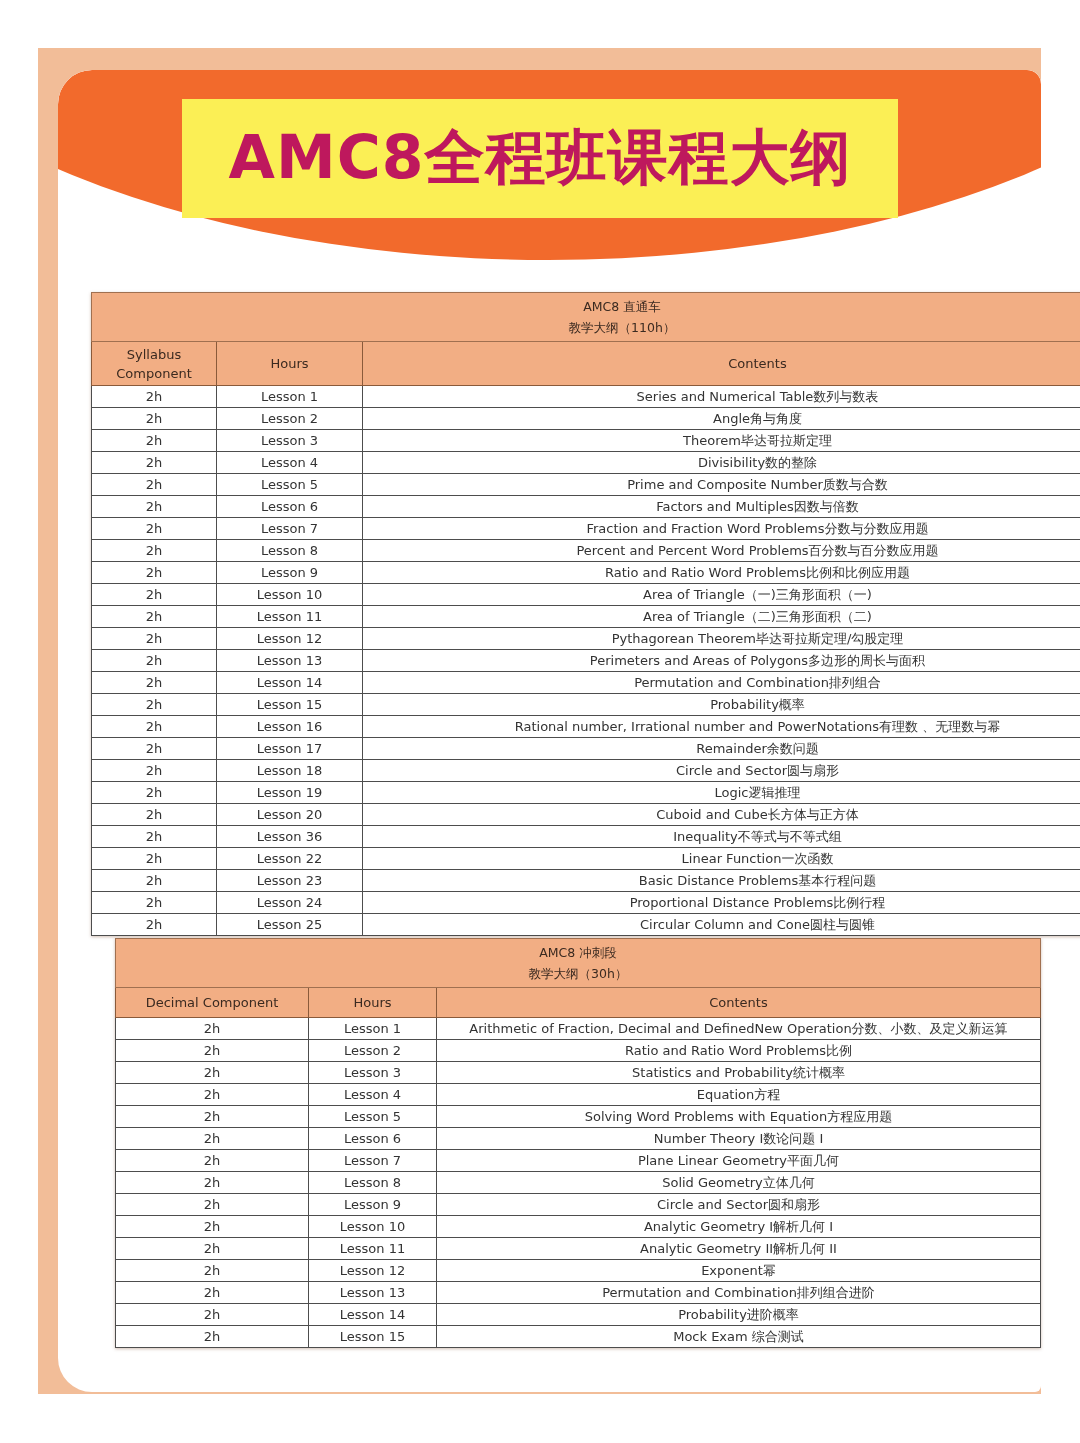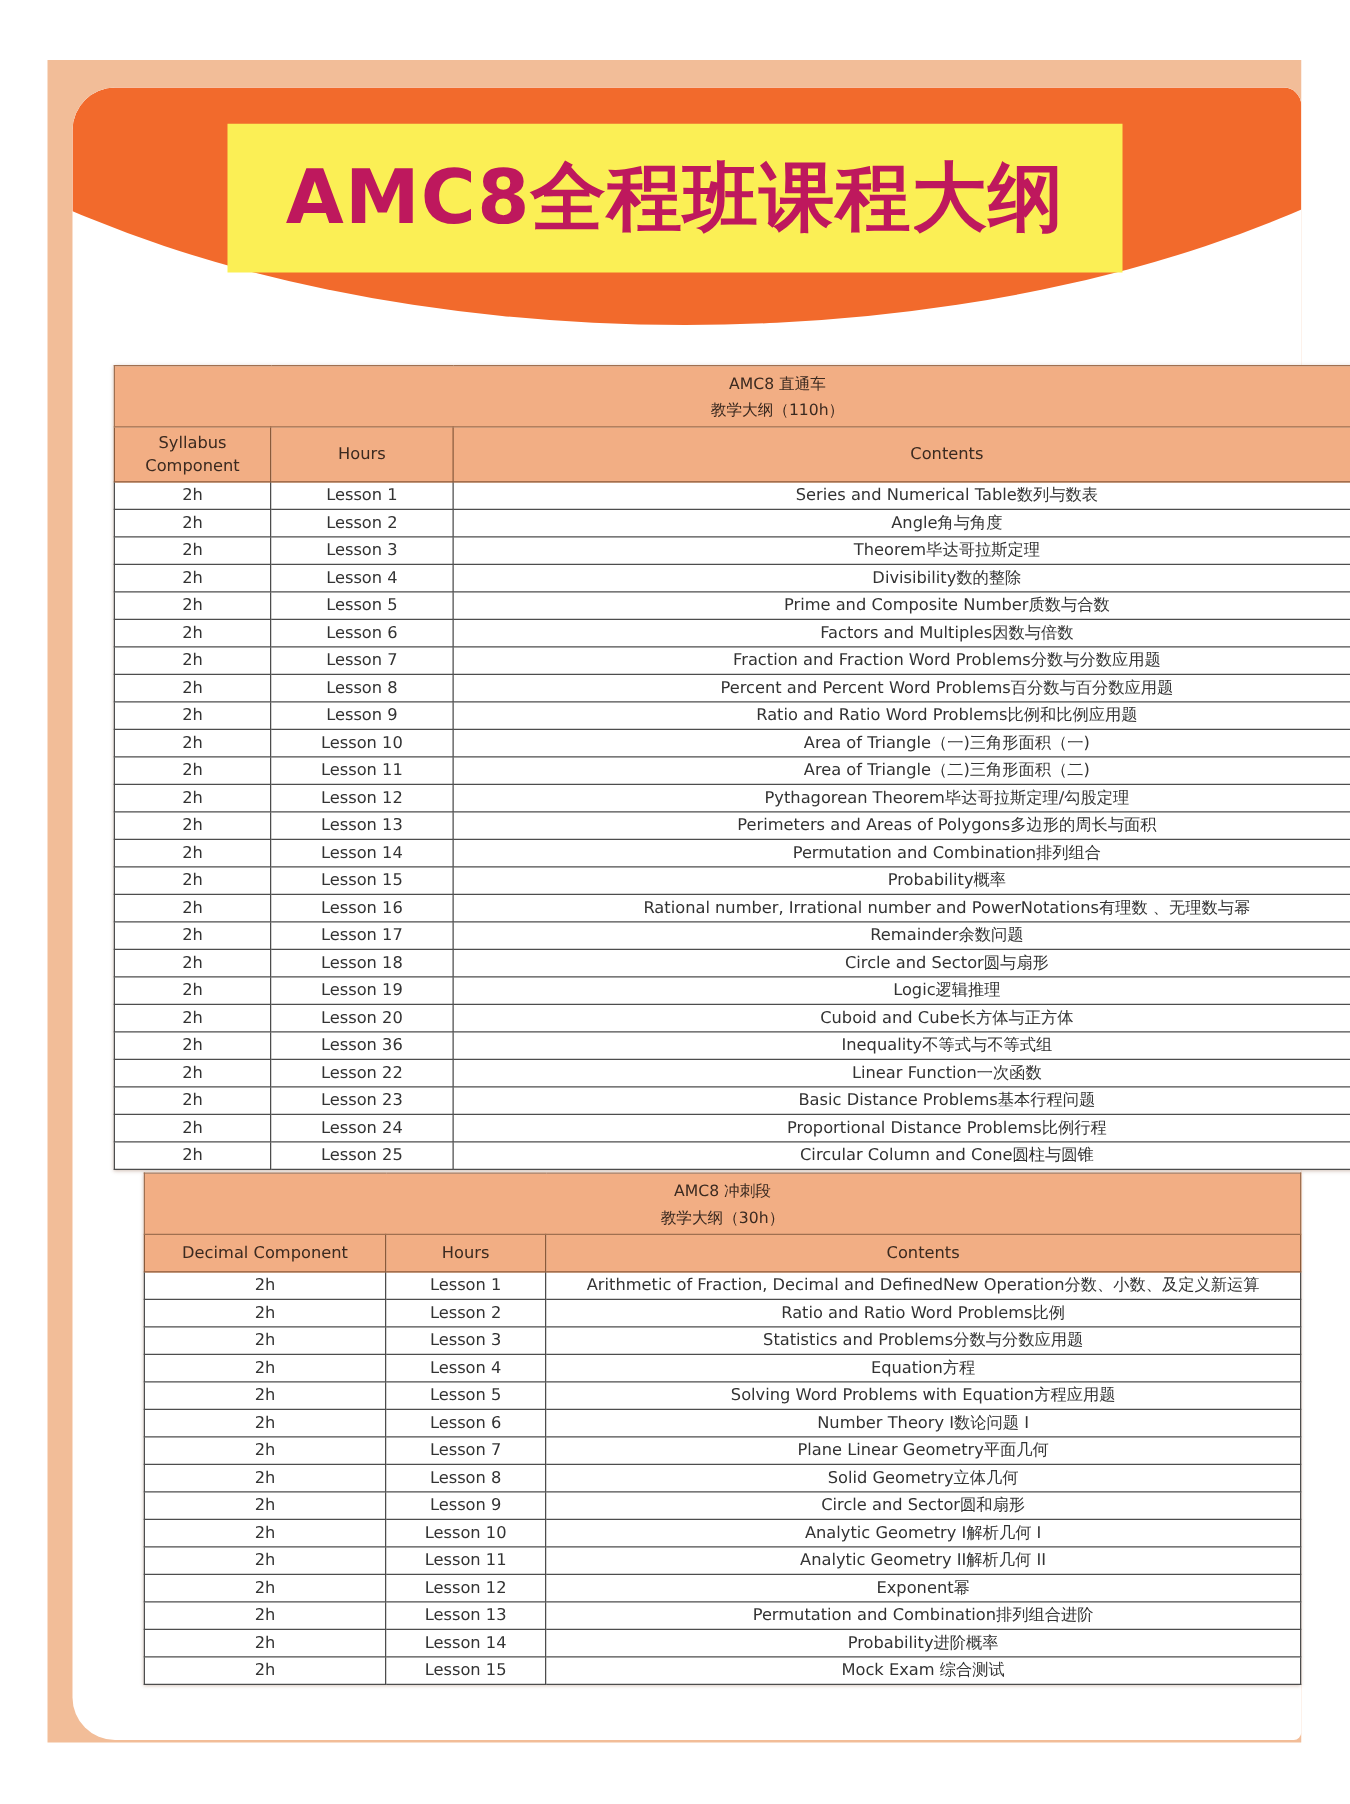--- a/index.html
+++ b/index.html
@@ -220,21 +220,21 @@
         <td>Arithmetic of Fraction, Decimal and DefinedNew Operation分数、小数、及定义新运算</td>
       </tr>
       <tr class="row">
         <td>2h</td>
         <td>Lesson 2</td>
         <td>Ratio and Ratio Word Problems比例</td>
       </tr>
       <tr class="row">
         <td>2h</td>
         <td>Lesson 3</td>
-        <td>Statistics and Problems分数与分数应用题</td>
+        <td>Statistics and Probability统计概率</td>
       </tr>
       <tr class="row">
         <td>2h</td>
         <td>Lesson 4</td>
         <td>Equation方程</td>
       </tr>
       <tr class="row">
         <td>2h</td>
         <td>Lesson 5</td>
         <td>Solving Word Problems with Equation方程应用题</td>

